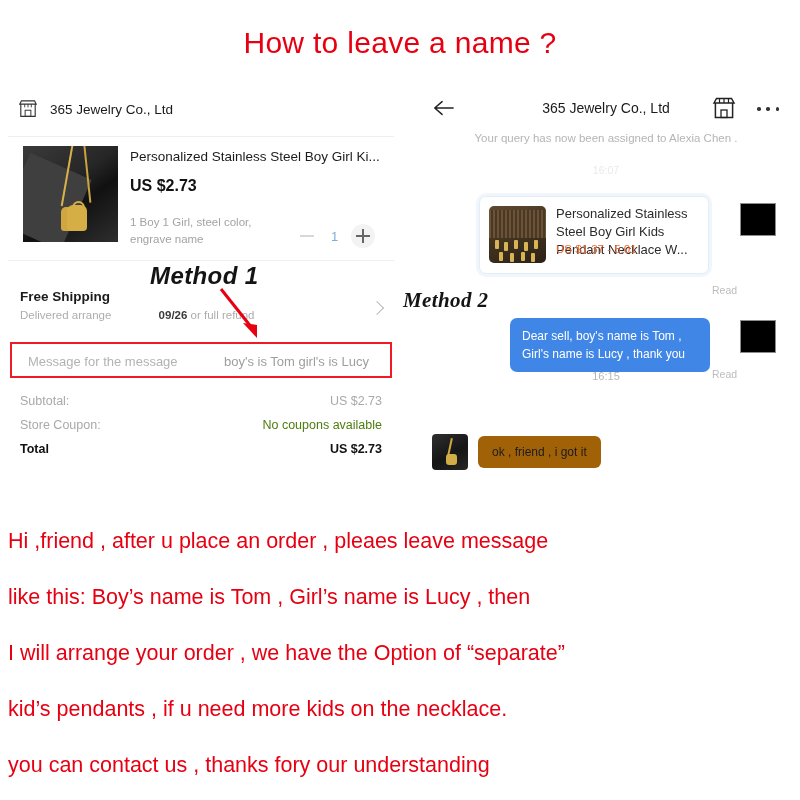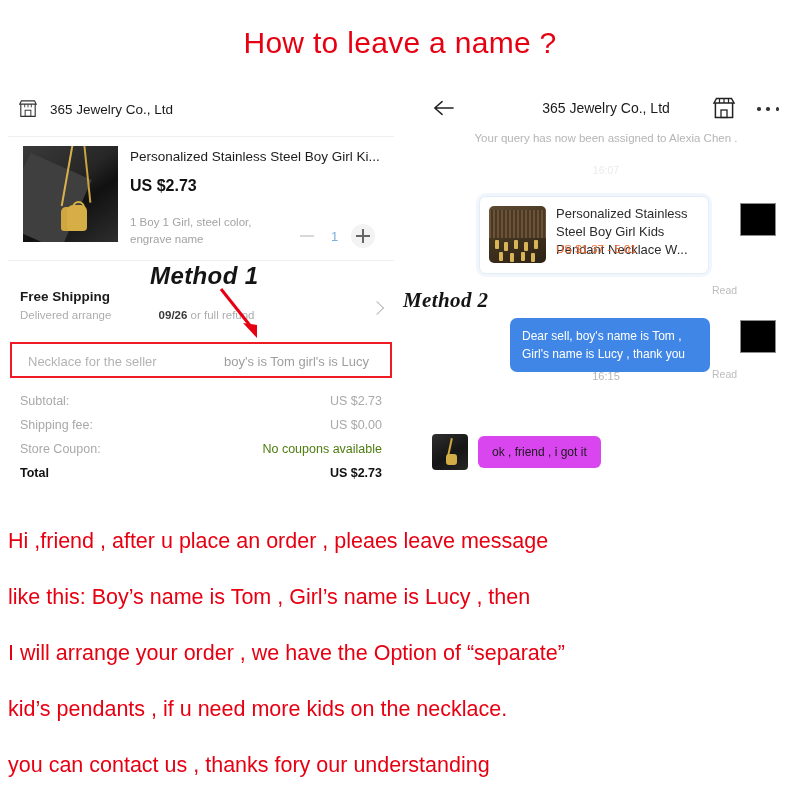--- a/index.html
+++ b/index.html
@@ -211,21 +211,21 @@
   .avatar-sm{
     position:absolute;left:20px;top:346px;width:36px;height:36px;border-radius:4px;
     background:linear-gradient(150deg,#2f2f2f 0%,#151515 55%,#262626 100%);
     overflow:hidden;
   }
   .avatar-sm .ch{position:absolute;left:46%;top:4px;width:1.5px;height:18px;background:#cfa83f;transform:rotate(12deg);}
   .avatar-sm .pd{position:absolute;left:40%;top:20px;width:11px;height:11px;background:#d2ad46;border-radius:3px;}
 
   .gray-bubble{
     position:absolute;left:66px;top:348px;
-    background:#d946ef;border-radius:6px;
+    background:#a16207;border-radius:6px;
     padding:9px 14px;
     font-size:12px;color:#1c1c1c;
   }
 
   .censor{
     position:absolute;background:#000;border:1px solid #8c8c8c;box-sizing:border-box;
   }
 
   
   .redblock{
@@ -281,32 +281,28 @@
 
     <div class="ship-block">
       <div class="ship-title">Free Shipping</div>
       <div class="ship-sub">
         <span>Delivered arrange </span><b>09/26</b><span> or full refund</span>
       </div>
     </div>
     <div class="chev"></div>
 
     <div class="msg-box">
-      <span class="msg-placeholder">Necklace for the seller</span>
+      <span class="msg-placeholder">Message for the message</span>
       <span class="msg-value">boy's is Tom   girl's is Lucy</span>
     </div>
 
     <div class="totals">
       <div class="trow">
         <span>Subtotal:</span>
         <span class="tval">US $2.73</span>
-      </div>
-      <div class="trow">
-        <span>Shipping fee:</span>
-        <span class="tval">US $0.00</span>
       </div>
       <div class="trow link">
         <span>Store Coupon:</span>
         <span class="tval">No coupons available</span>
       </div>
       <div class="trow total">
         <span>Total</span>
         <span class="tval">US $2.73</span>
       </div>
     </div>

